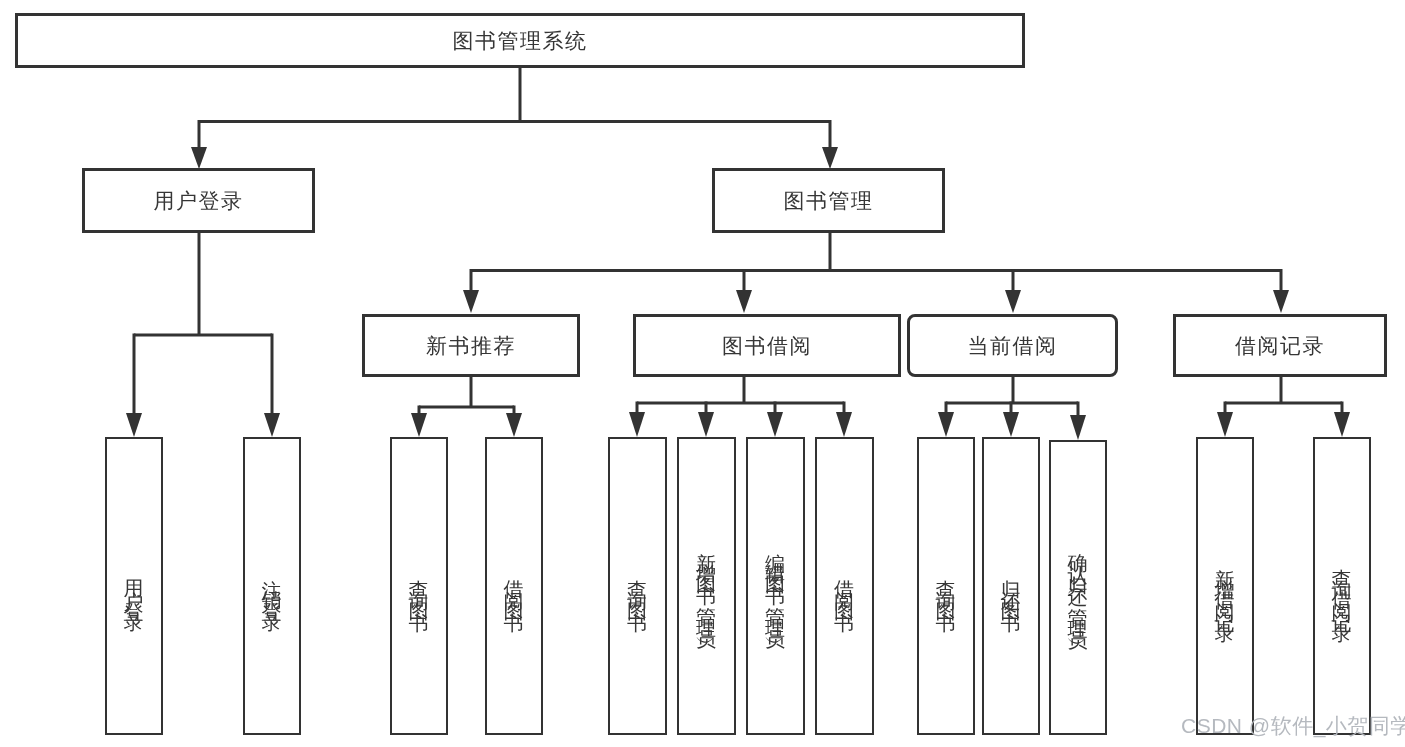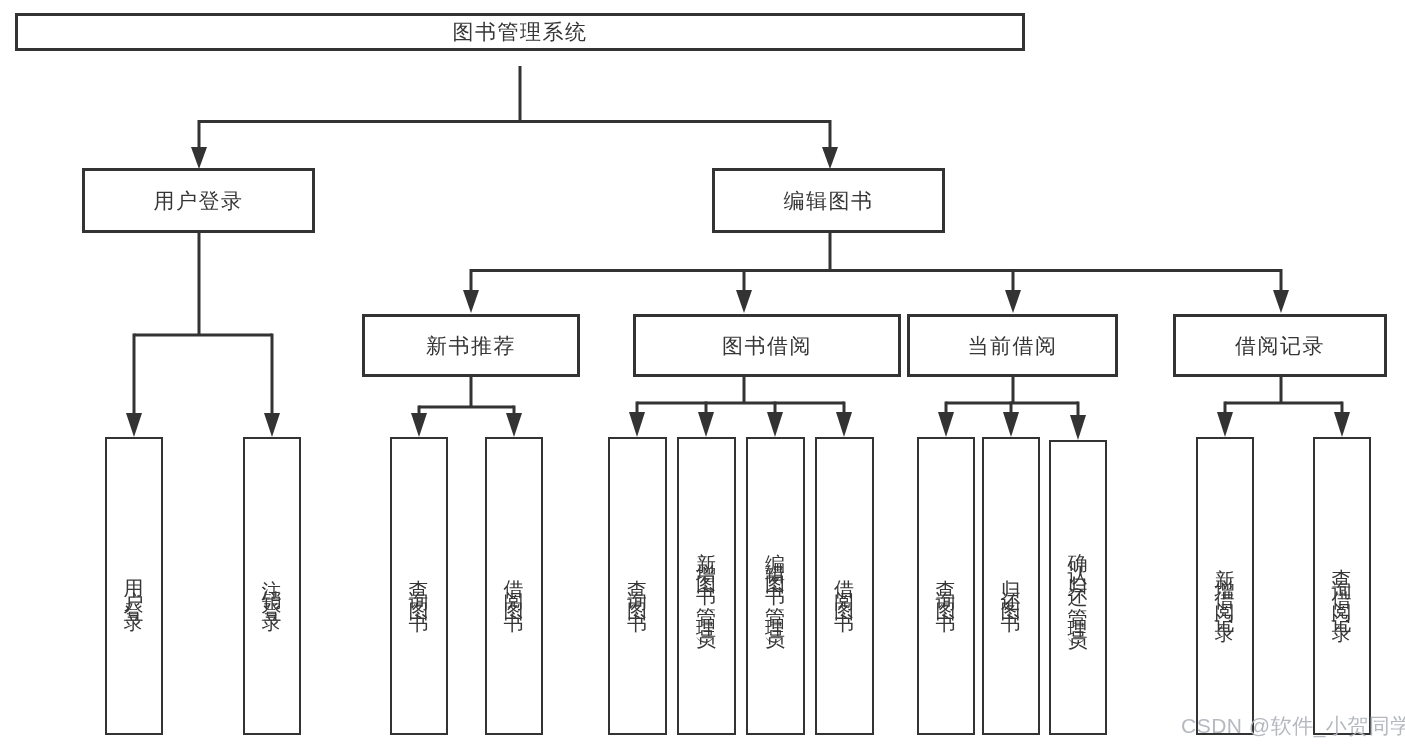--- a/index.html
+++ b/index.html
@@ -112,38 +112,38 @@
     <g>
       <line x1="1281" y1="375" x2="1281" y2="404"></line>
       <line x1="1225" y1="403" x2="1342" y2="403"></line>
       <line x1="1225" y1="401.5" x2="1225" y2="414"></line>
       <polygon points="1217,412 1233,412 1225,437"></polygon>
       <line x1="1342" y1="401.5" x2="1342" y2="414"></line>
       <polygon points="1334,412 1350,412 1342,437"></polygon>
     </g>
   </svg>
 
-  <div class="h-node" style="left:15px;top:13px;width:1010px;height:38px;">
+  <div class="h-node" style="left:15px;top:13px;width:1010px;height:55px;">
     <span>图书管理系统</span>
   </div>
 
   <div class="h-node" style="left:82px;top:168px;width:233px;height:65px;">
     <span>用户登录</span>
   </div>
   <div class="h-node" style="left:712px;top:168px;width:233px;height:65px;">
-    <span>编辑图书</span>
+    <span>图书管理</span>
   </div>
 
   <div class="h-node" style="left:362px;top:314px;width:218px;height:63px;text-align:right;">
     <span>新书推荐</span>
   </div>
   <div class="h-node" style="left:633px;top:314px;width:268px;height:63px;">
     <span>图书借阅</span>
   </div>
-  <div class="h-node" style="left:907px;top:314px;width:211px;height:63px;">
+  <div class="h-node" style="left:907px;top:314px;width:211px;height:63px;border-radius:8px;">
     <span>当前借阅</span>
   </div>
   <div class="h-node" style="left:1173px;top:314px;width:214px;height:63px;">
     <span>借阅记录</span>
   </div>
 
   <div class="v-node" style="left:105px;top:437px;width:58px;height:298px;">
     <span>用户登录</span>
   </div>
   <div class="v-node" style="left:243px;top:437px;width:58px;height:298px;">

